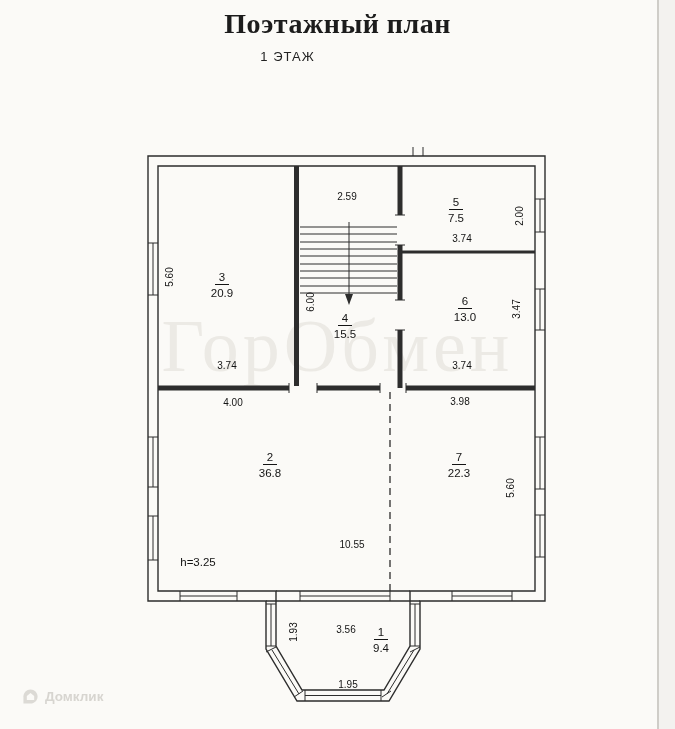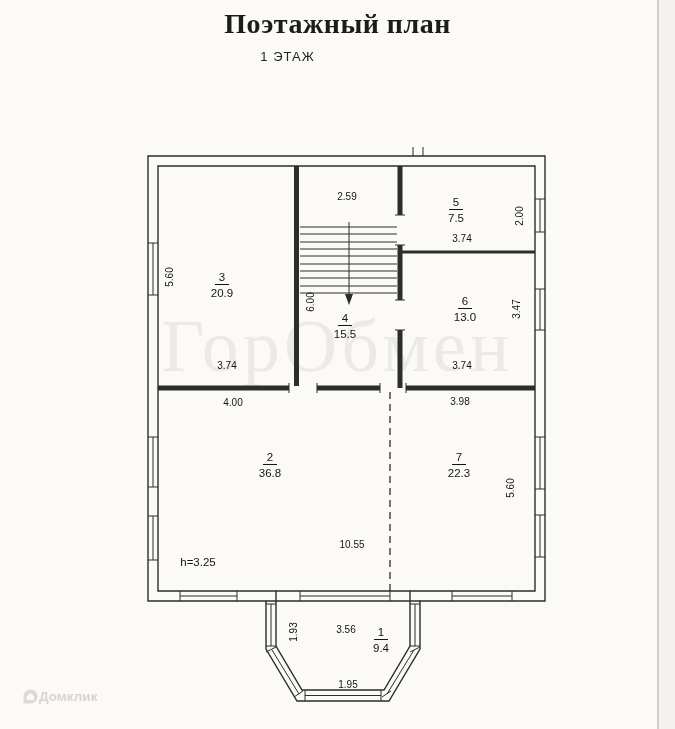--- a/index.html
+++ b/index.html
@@ -18,21 +18,21 @@
     font-size:13px; color:#222; letter-spacing:1px;
   }
   .wm-center {
     position:absolute; left:0; top:304px; width:675px; text-align:center;
     font-family:"Liberation Serif", serif; font-size:74px;
     color:rgba(110,100,80,0.10); letter-spacing:4px; white-space:nowrap;
     pointer-events:none; user-select:none;
   }
   .brand {
     position:absolute; left:22px; top:688px;
-    display:flex; align-items:center; 
+    display:flex; align-items:center; gap:6px;
     color:#d7d5d0; font-size:13.5px; font-weight:bold;
   }
   .scan-edge-strip { position:absolute; top:0; left:659px; width:16px; height:729px; background:#f3f2ef; }
   .scan-edge-line  { position:absolute; top:0; left:657px; width:2px;  height:729px; background:#cfcdc8; }
 
   svg.plan { position:absolute; left:0; top:0; }
   .w   { stroke:#2d2d2d; stroke-width:1.4; fill:none; }
   .w5  { stroke:#2d2d2d; stroke-width:5;   fill:none; }
   .w3  { stroke:#2d2d2d; stroke-width:3;   fill:none; }
   .t   { stroke:#2d2d2d; stroke-width:1;   fill:none; }

